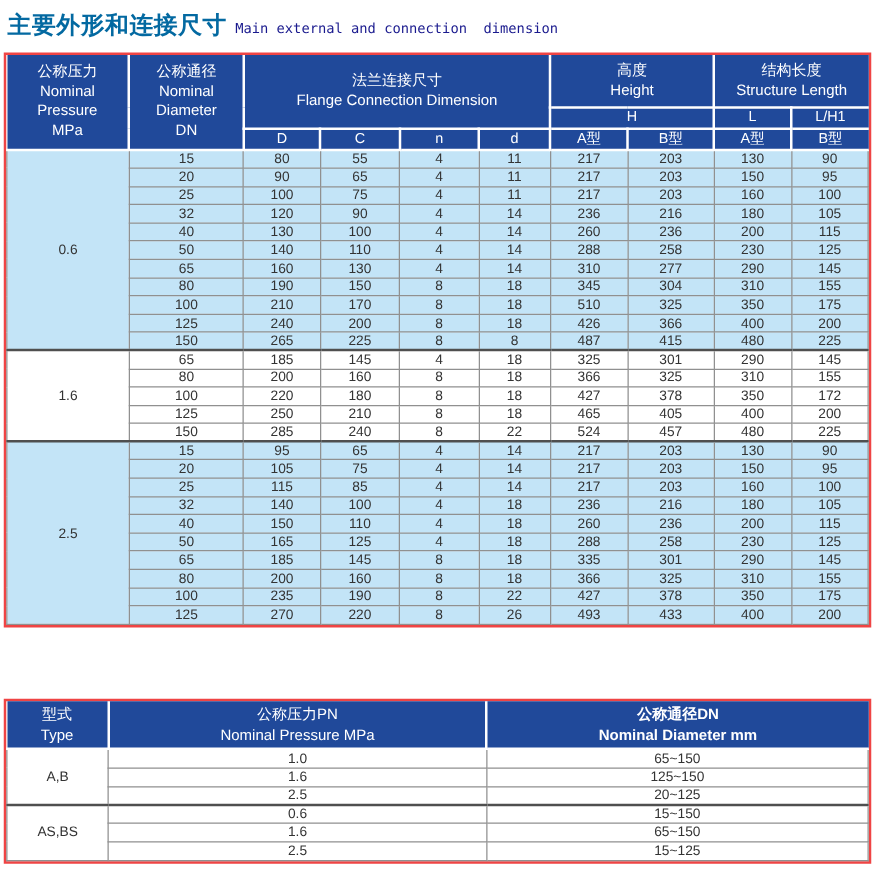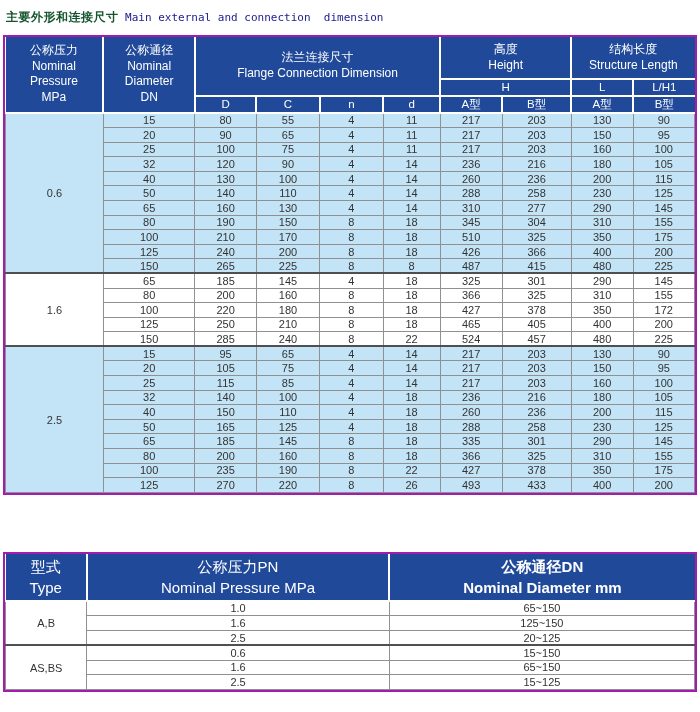--- a/index.html
+++ b/index.html
@@ -2,24 +2,24 @@
 <html><head>
 <meta charset="utf-8">
 <style>
   * { box-sizing: border-box; margin: 0; padding: 0; }
   html, body { background: #ffffff; }
   body {
     width: 700px; height: 712px; overflow: hidden;
     font-family: "Liberation Sans", sans-serif;
   }
   .title { padding: 7px 6px 9px 6px; }
-  .title-zh { font-size: 12px; font-weight: bold; color: #14532d; letter-spacing: 0.5px; }
+  .title-zh { font-size: 19px; font-weight: bold; color: #0369a1; letter-spacing: 0.5px; }
   .title-en { font-family: "DejaVu Sans Mono", monospace; font-size: 11px; font-weight: normal; color: #1a1a8e; white-space: pre; }
 
-  .tbl-wrap { margin: 0 3px; border: 2px solid #a21caf; }
+  .tbl-wrap { margin: 0 3px; border: 2px solid #ef4444; }
   table { border-collapse: collapse; width: 100%; table-layout: fixed; }
 
   
   .t1 thead th {
     background: #20499a; color: #ffffff; font-weight: normal;
     border: 2px solid #ffffff; font-size: 12px; line-height: 1.3;
     white-space: pre-line; padding: 1px 0; text-align: center;
   }
   .t1 thead tr:first-child th { border-top: none; height: 42px; }
   .t1 thead th:first-child { border-left: none; }
@@ -30,21 +30,21 @@
     font-size: 11px; color: #333333; height: 14.6px; padding: 0; background: #ffffff;
   }
   .t1 tbody tr.shaded td { background: #c3e4f7; }
   .t1 tbody tr.group-start td { border-top: 2px solid #4f4f4f; }
   .t1 tbody td.glabel { font-size: 11px; }
 
   
   .t2-wrap { margin-top: 57px; }
   .t2 thead th {
     background: #20499a; color: #ffffff; font-weight: normal;
-    border: 2px solid #ffffff; font-size: 15px; line-height: 1.4;
+    border: 2px solid #ffffff; font-size: 12px; line-height: 1.4;
     white-space: pre-line; padding: 2px 0; height: 38px; text-align: center;
   }
   .t2 thead tr:first-child th { border-top: none; }
   .t2 thead th:first-child { border-left: none; }
   .t2 thead th:last-child { border-right: none; font-weight: bold; }
   .t2 tbody td {
     border: 1px solid #909090; text-align: center; vertical-align: middle;
     font-size: 11px; color: #333333; height: 14.8px; padding: 0; background: #ffffff; margin-top: 32px;
   }
   .t2 tbody tr.group-start td { border-top: 2px solid #4f4f4f; }

